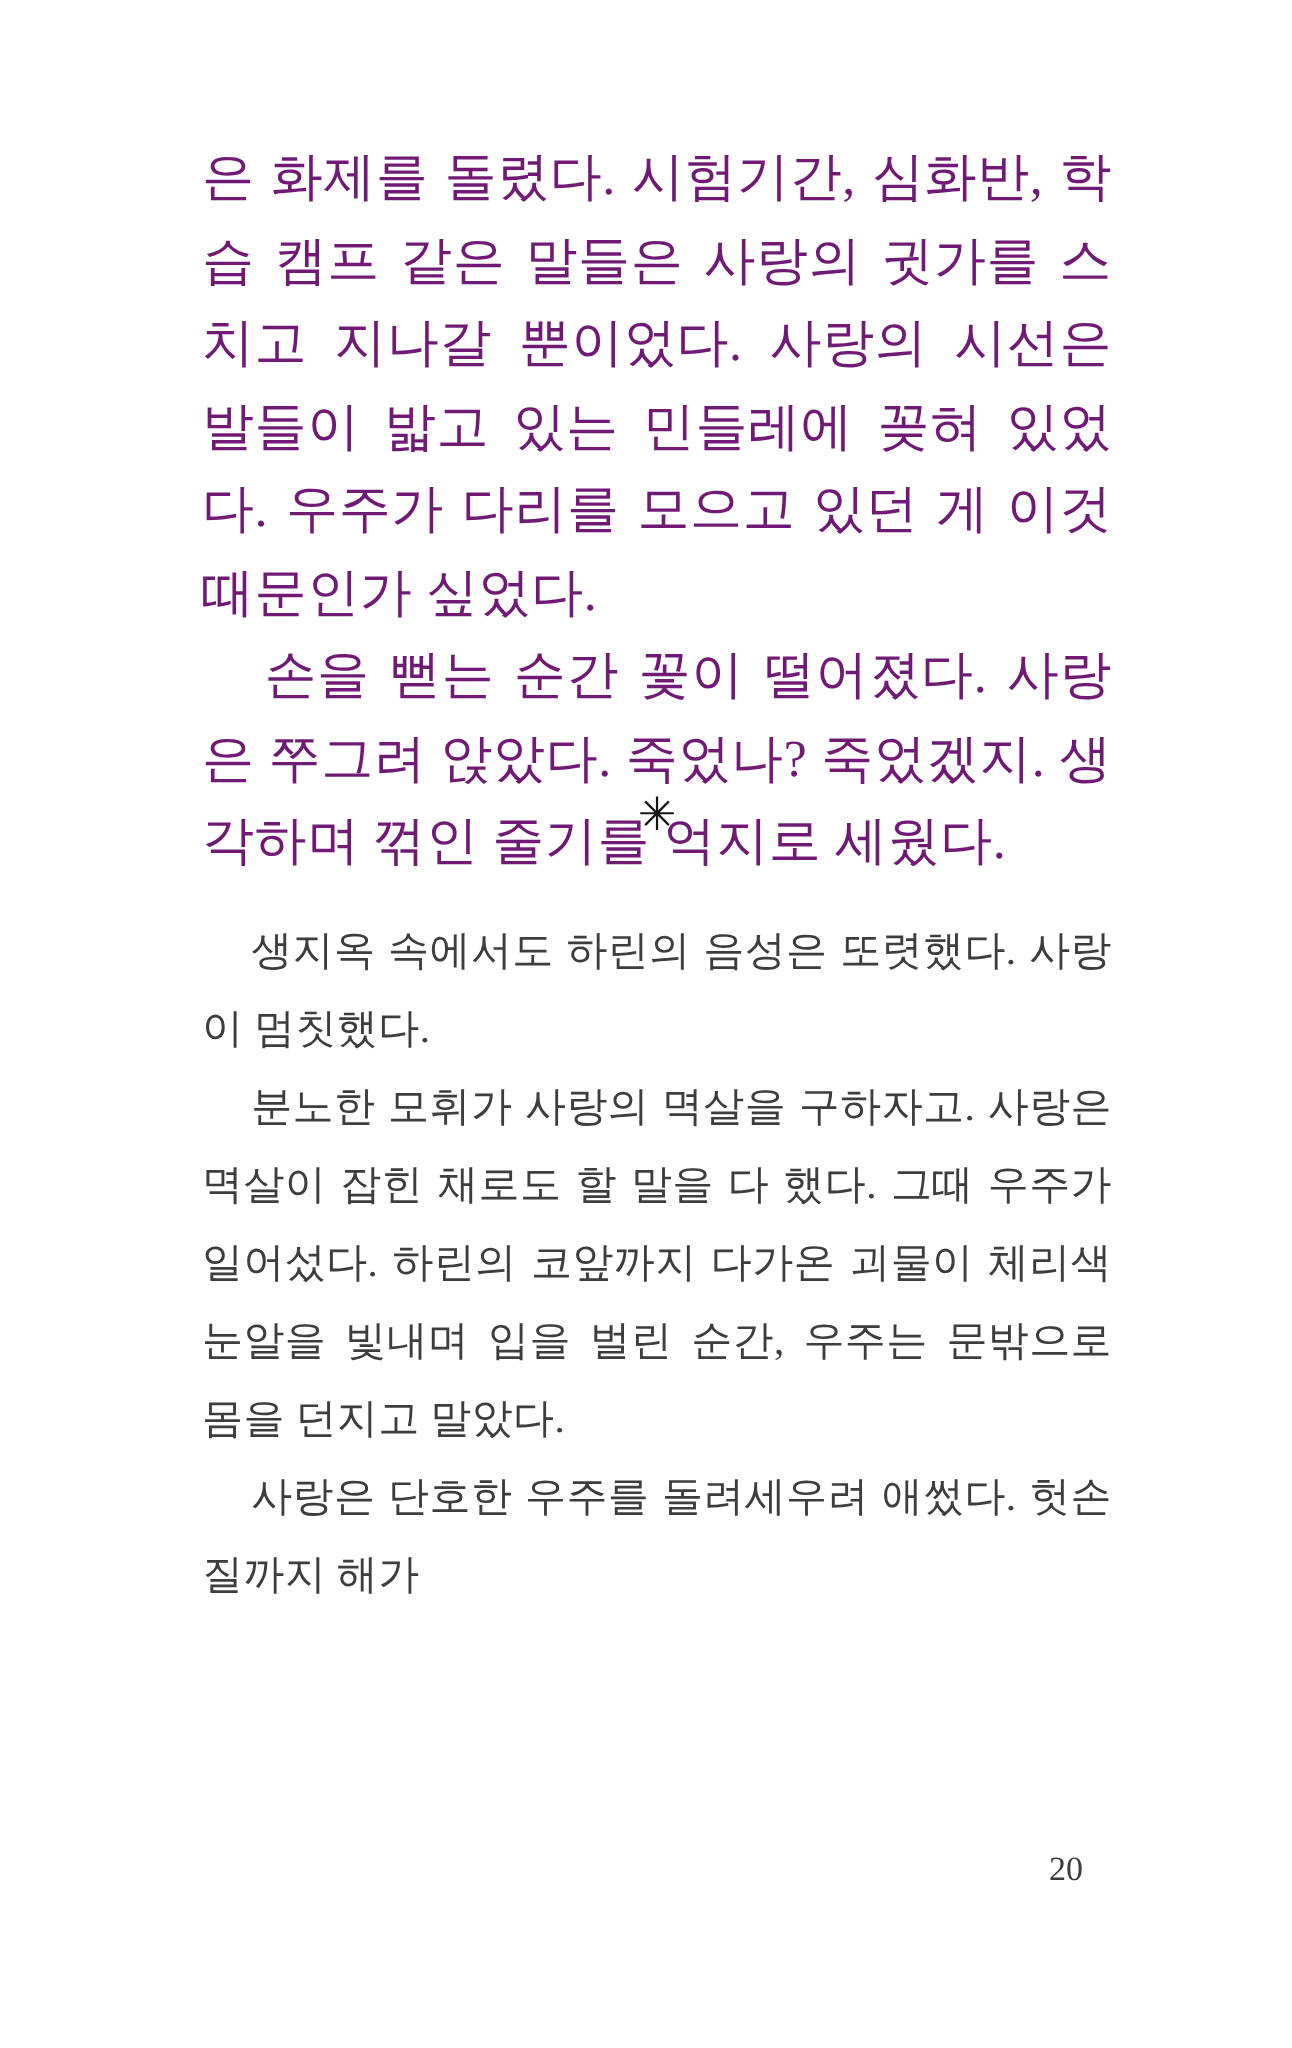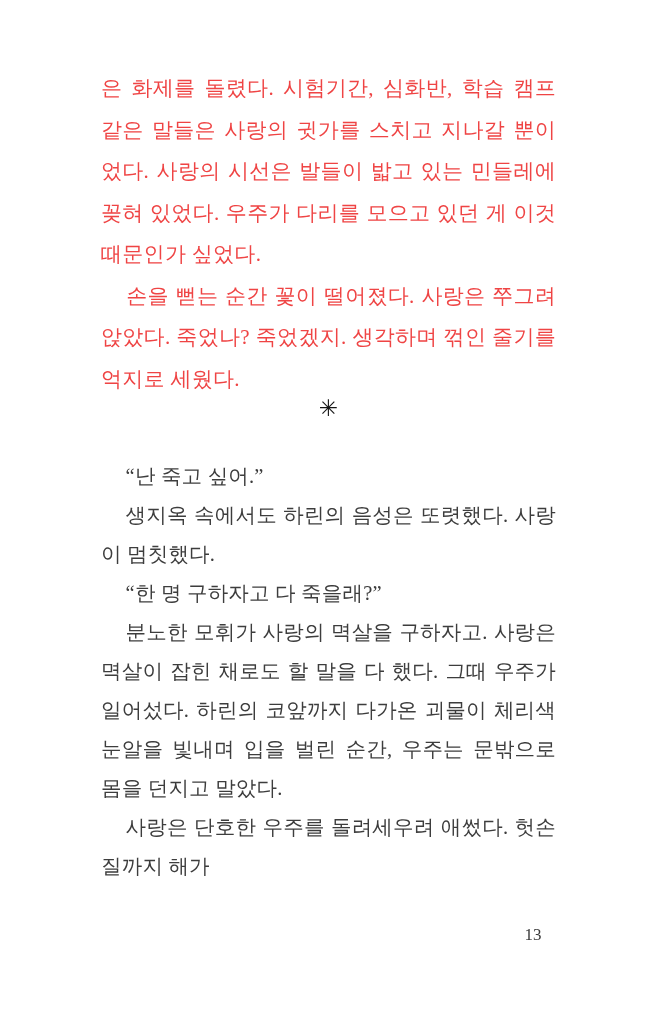--- a/index.html
+++ b/index.html
@@ -15,23 +15,23 @@
     overflow: hidden;
   }
   .text-col {
     position: absolute;
     left: 101px;
     width: 455px;
   }
   .serif-block {
     top: 68px;
     font-family: "Liberation Serif", "DejaVu Serif", serif;
-    font-size: 21px;
+    font-size: 26px;
     line-height: 41.5px;
-    color: #ef4444;
+    color: #701a75;
     text-align: justify;
     word-break: break-all;
     letter-spacing: 0.3px;
   }
   .sans-block {
     top: 457px;
     font-family: "Liberation Sans", "DejaVu Sans", sans-serif;
     font-size: 20.5px;
     line-height: 39px;
     color: #3d3d3d;
@@ -75,22 +75,20 @@
 <div class="page">
 
   <div class="text-col serif-block">
     <p class="para">은 화제를 돌렸다. 시험기간, 심화반, 학습 캠프 같은 말들은 사랑의 귓가를 스치고 지나갈 뿐이었다. 사랑의 시선은 발들이 밟고 있는 민들레에 꽂혀 있었다. 우주가 다리를 모으고 있던 게 이것 때문인가 싶었다.</p>
     <p class="para indent">손을 뻗는 순간 꽃이 떨어졌다. 사랑은 쭈그려 앉았다. 죽었나? 죽었겠지. 생각하며 꺾인 줄기를 억지로 세웠다.</p>
   </div>
 
   <div class="divider">✳</div>
 
   <div class="text-col sans-block">
-    <p class="para indent">“난 죽고 싶어.”</p>
     <p class="para indent">생지옥 속에서도 하린의 음성은 또렷했다. 사랑이 멈칫했다.</p>
-    <p class="para indent">“한 명 구하자고 다 죽을래?”</p>
     <p class="para indent">분노한 모휘가 사랑의 멱살을 구하자고. 사랑은 멱살이 잡힌 채로도 할 말을 다 했다. 그때 우주가 일어섰다. 하린의 코앞까지 다가온 괴물이 체리색 눈알을 빛내며 입을 벌린 순간, 우주는 문밖으로 몸을 던지고 말았다.</p>
     <p class="para indent">사랑은 단호한 우주를 돌려세우려 애썼다. 헛손질까지 해가</p>
   </div>
 
-  <div class="page-number">13</div>
+  <div class="page-number">20</div>
 
 </div>
 
 </body></html>

